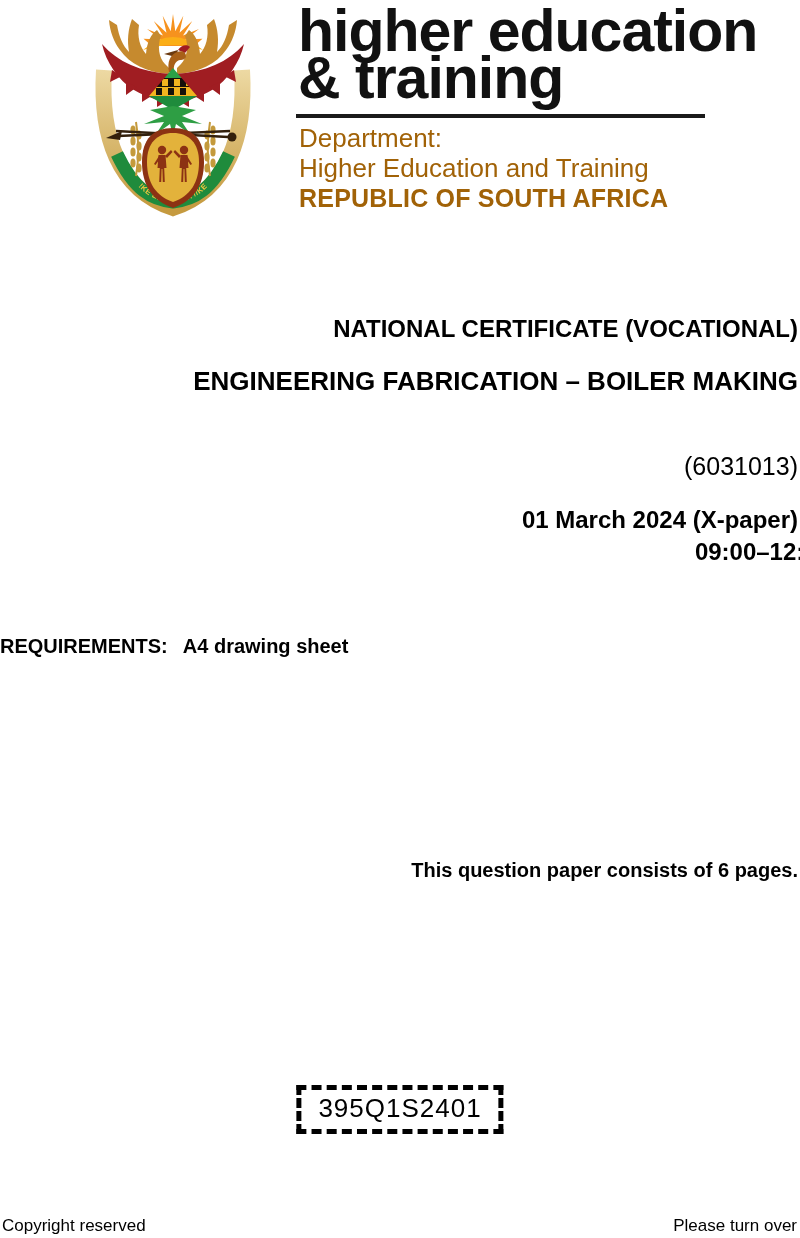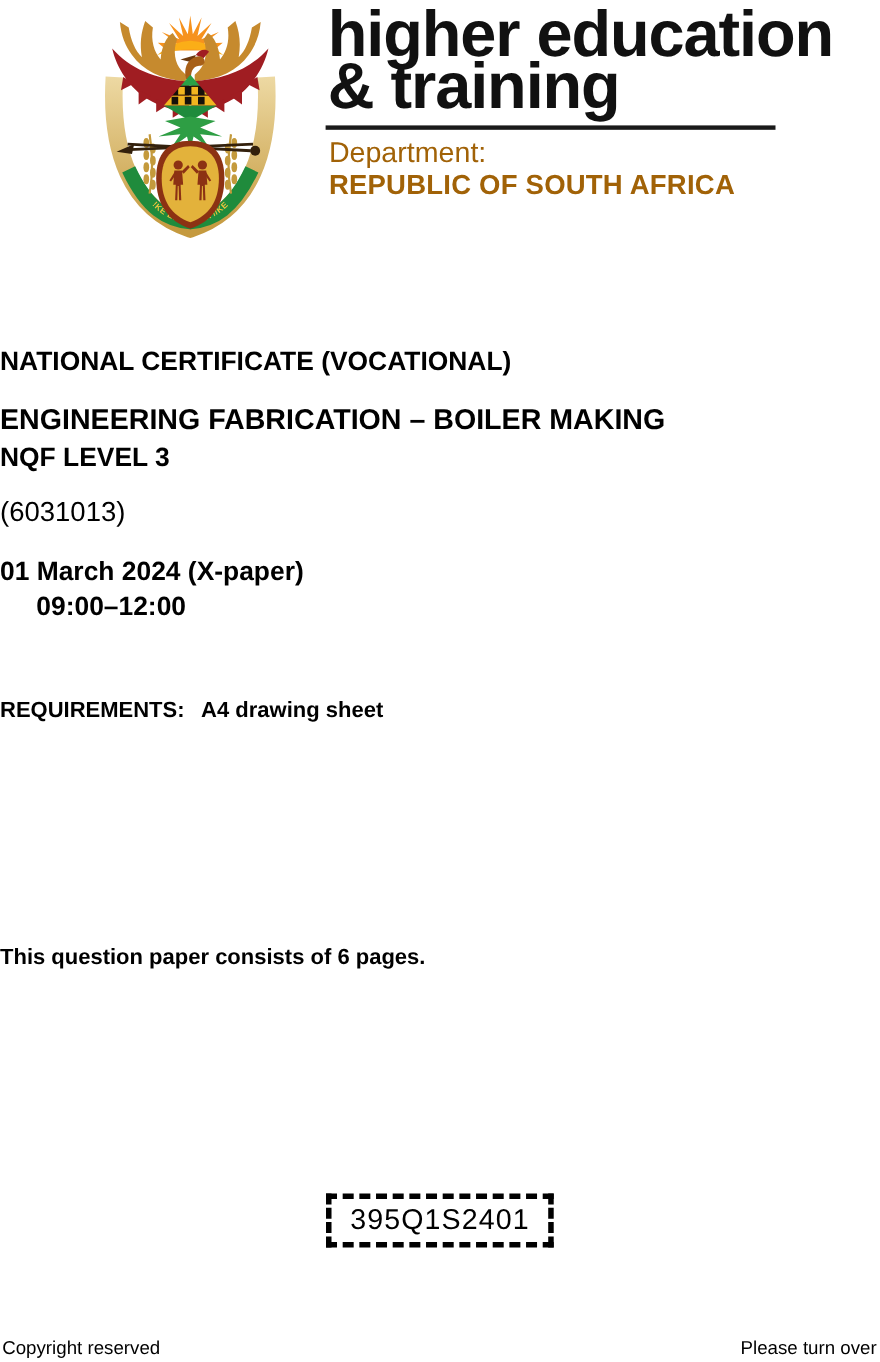--- a/index.html
+++ b/index.html
@@ -11,21 +11,21 @@
   .logo-svg { position:absolute; left:84px; top:6px; width:178px; height:218px; }
   .wordmark {
     position:absolute; left:298px; top:8px;
     font-size:59px; font-weight:bold; letter-spacing:-1px; line-height:47px; color:#111;
   }
   .hrule { position:absolute; left:296px; top:114px; width:409px; height:4px; background:#1a1a1a; }
   .dept { position:absolute; left:299px; top:123px; line-height:30px; color:#a16207; }
   .dept-label, .dept-name { font-size:26px; font-weight:normal; }
   .dept-country { font-size:25px; font-weight:bold; letter-spacing:0.2px; }
   
-  .cline { position:absolute; left:0; width:798px; text-align:left; white-space:nowrap; }
+  .cline { position:absolute; left:0; width:798px; text-align:right; white-space:nowrap; }
   .t-cert   { top:315px; font-size:24px; font-weight:bold; }
   .t-subj   { top:366px; font-size:26px; font-weight:bold; }
   .t-level  { top:403px; font-size:24px; font-weight:bold; }
   .t-code   { top:452px; font-size:25px; font-weight:normal; }
   .t-date   { top:506px; font-size:24px; font-weight:bold; }
   .t-time   { top:538px; font-size:24px; font-weight:bold;margin-left:33px; }
   
   .req { position:absolute; left:0; top:635px; font-size:20px; font-weight:bold; white-space:nowrap; }
   .req-value { margin-left:15px; }
   
@@ -145,26 +145,26 @@
     </g>
   </svg>
 
   <div class="wordmark">
     <div>higher education</div>
     <div>&amp; training</div>
   </div>
   <div class="hrule"></div>
   <div class="dept">
     <div class="dept-label">Department:</div>
+    <div class="dept-name">Higher Education and Training</div>
     <div class="dept-country">REPUBLIC OF SOUTH AFRICA</div>
   </div>
 
   <div class="cline t-cert">NATIONAL CERTIFICATE (VOCATIONAL)</div>
   <div class="cline t-subj">ENGINEERING FABRICATION – BOILER MAKING</div>
-  <div class="cline t-level">NQF LEVEL 3</div>
   <div class="cline t-code">(6031013)</div>
   <div class="cline t-date">01 March 2024 (X-paper)</div>
   <div class="cline t-time">09:00–12:00</div>
 
   <div class="req">
     <span>REQUIREMENTS:</span><span class="req-value">A4 drawing sheet</span>
   </div>
 
   <div class="cline note2">This question paper consists of 6 pages.</div>
 

